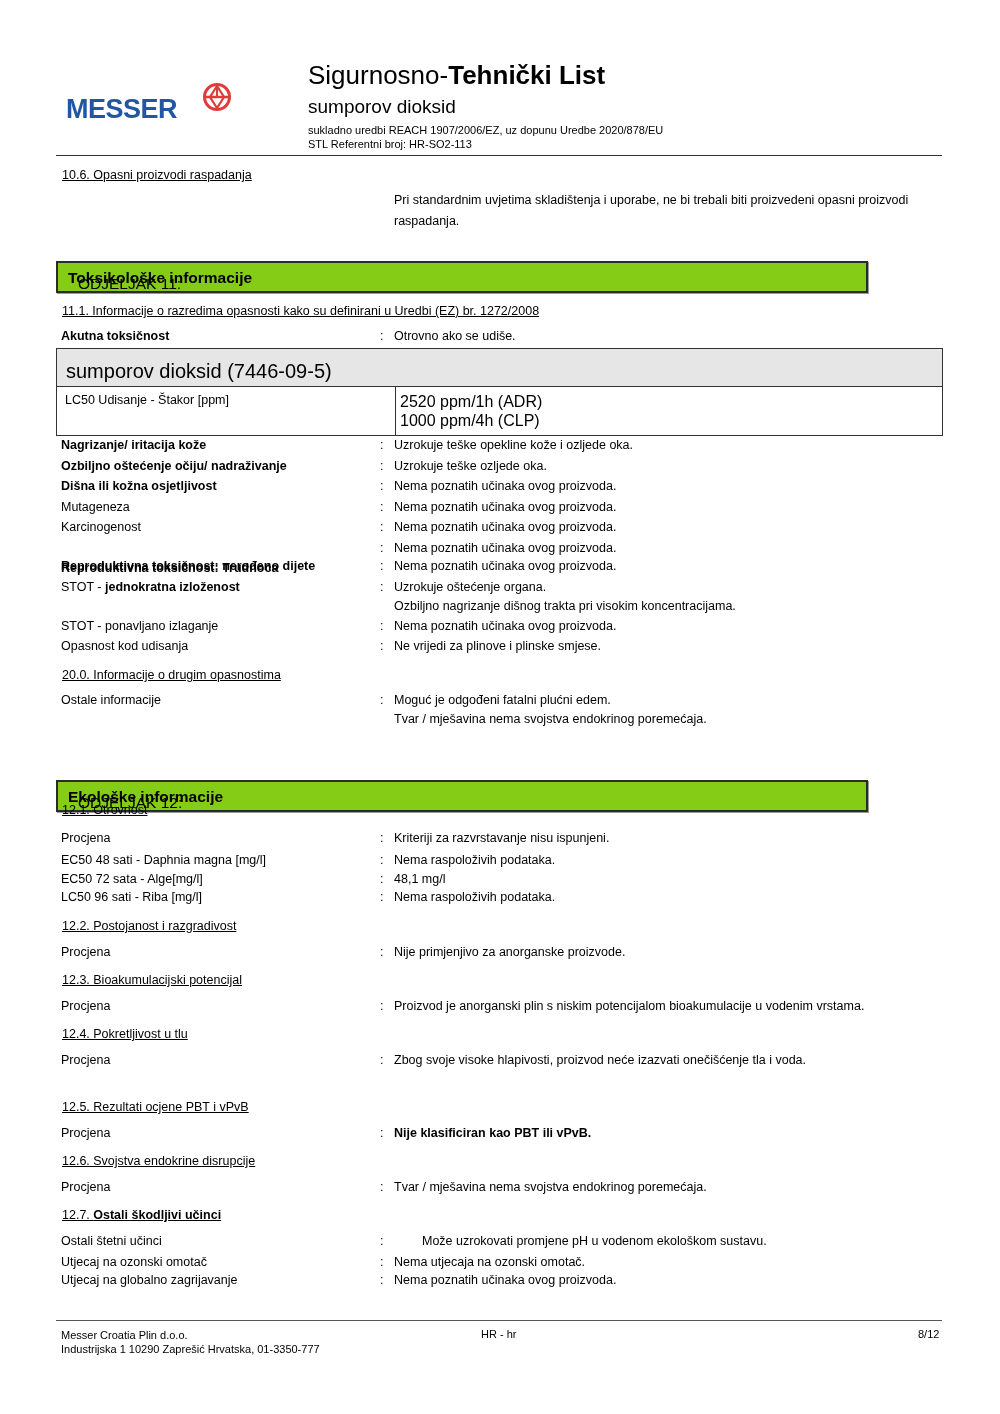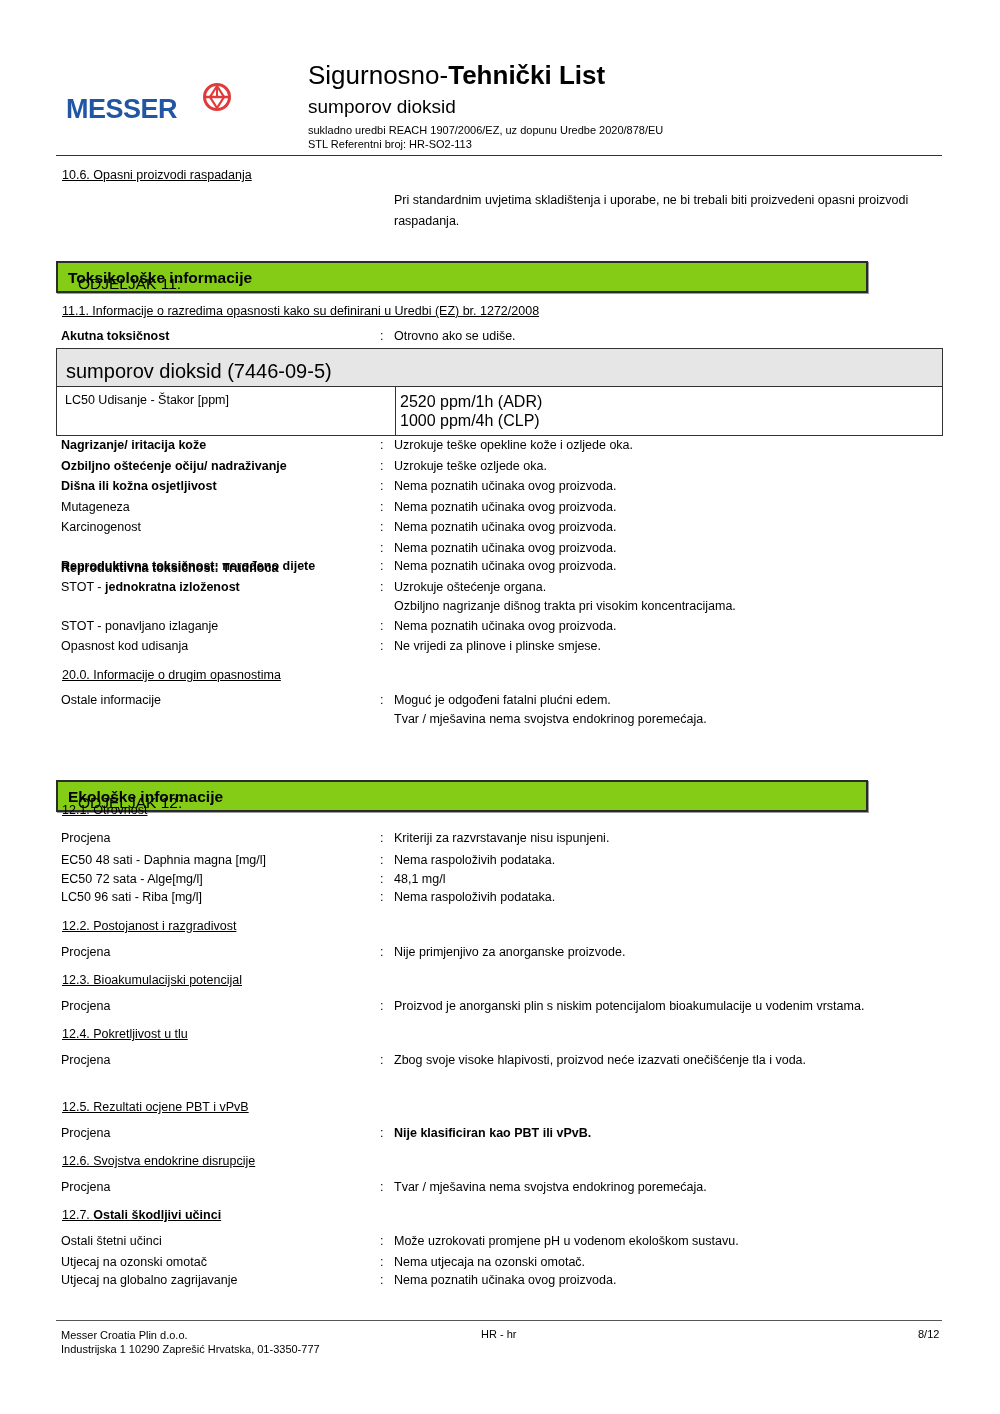--- a/index.html
+++ b/index.html
@@ -191,21 +191,21 @@
 
   <div class="sub-heading" style="top:1154px;">12.6. Svojstva endokrine disrupcije</div>
   <div class="label" style="top:1180px;">Procjena</div>
   <div class="colon" style="top:1180px;">:</div>
   <div class="value" style="top:1178px;">Tvar / mješavina nema svojstva endokrinog poremećaja.</div>
 
   <div class="sub-heading" style="top:1208px;"><span>12.7. </span><b>Ostali škodljivi učinci</b></div>
 
   <div class="label" style="top:1234px;">Ostali štetni učinci</div>
   <div class="colon" style="top:1234px;">:</div>
-  <div class="value" style="top:1232px;">Može uzrokovati promjene pH u vodenom ekološkom sustavu.</div>
+  <div class="value" style="top:1232px;margin-left:28px;">Može uzrokovati promjene pH u vodenom ekološkom sustavu.</div>
 
   <div class="label" style="top:1255px;">Utjecaj na ozonski omotač</div>
   <div class="colon" style="top:1255px;">:</div>
   <div class="value" style="top:1253px;">Nema utjecaja na ozonski omotač.</div>
 
   <div class="label" style="top:1273px;">Utjecaj na globalno zagrijavanje</div>
   <div class="colon" style="top:1273px;">:</div>
   <div class="value" style="top:1271px;">Nema poznatih učinaka ovog proizvoda.</div>
 
   <div class="hr-foot"></div>

